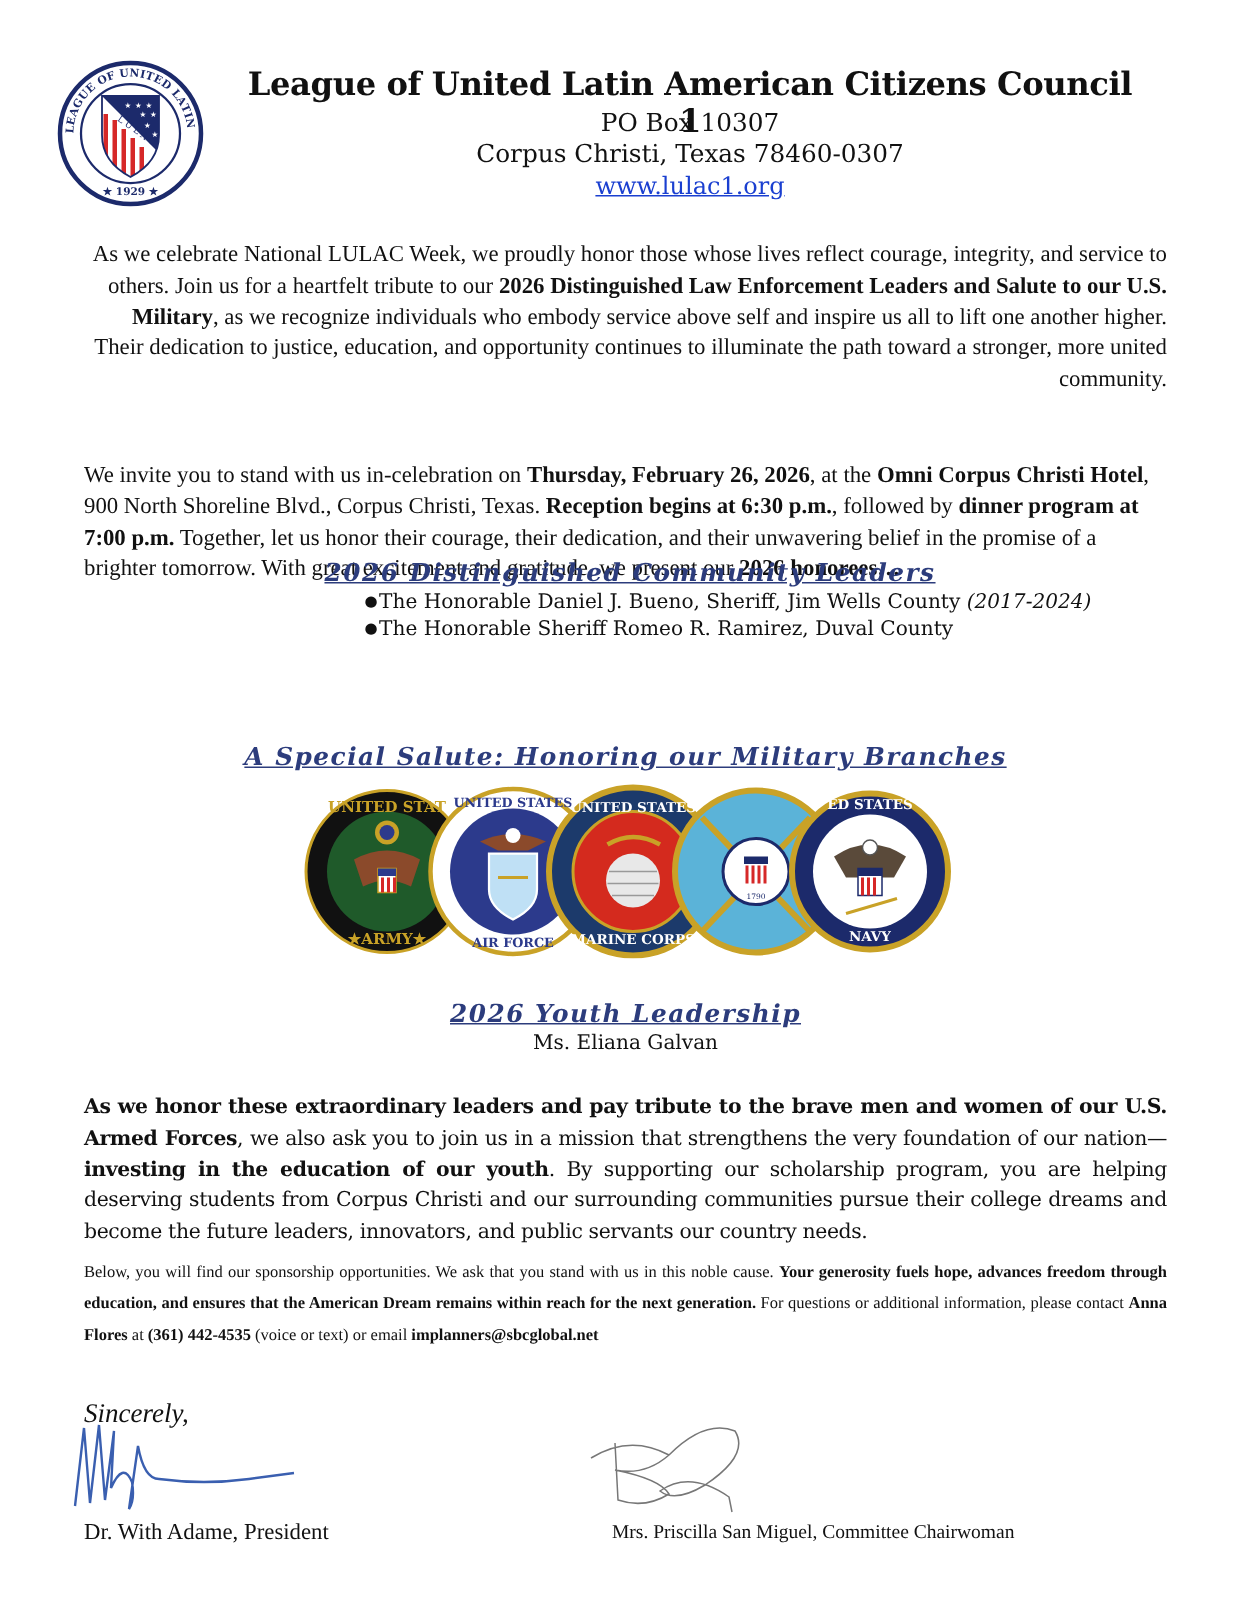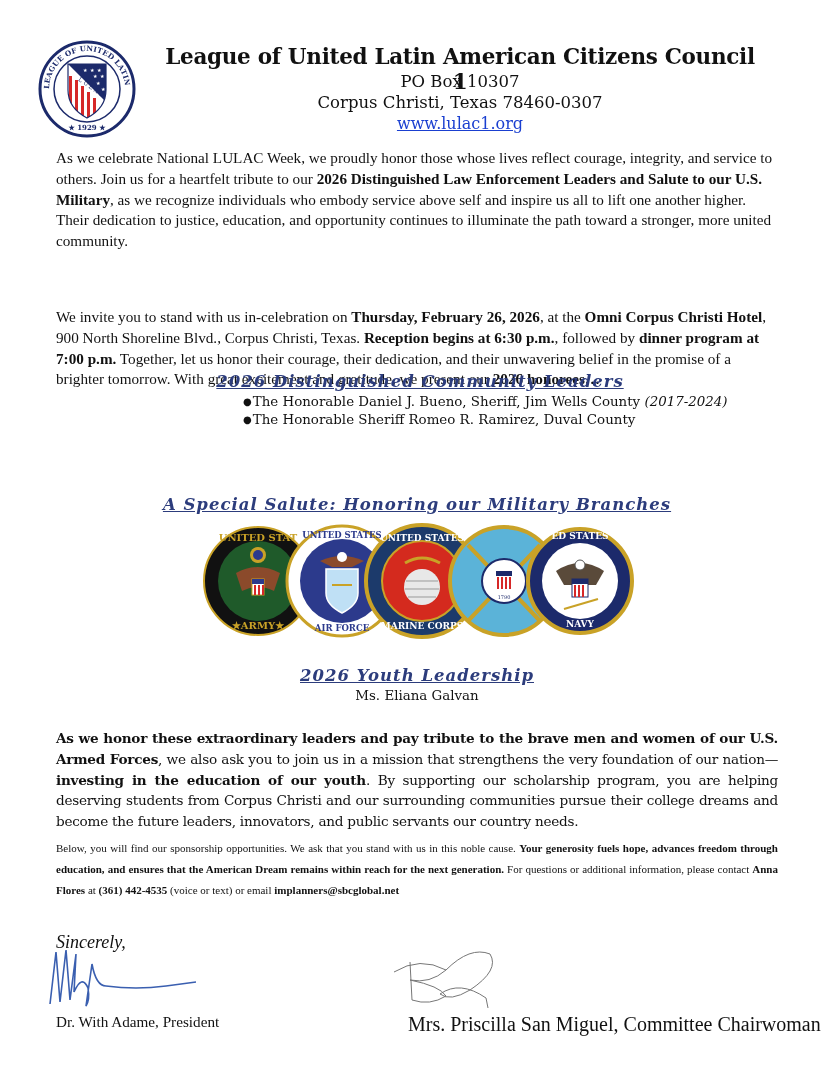--- a/index.html
+++ b/index.html
@@ -8,21 +8,21 @@
 
   
   #seal { left:38px; top:40px; width:98px; height:98px; }
   .hdr { left:160px; width:600px; text-align:center; }
   #org-name { top:44px; font-size:21.5px; font-weight:bold; font-family:"DejaVu Serif", serif; letter-spacing:-0.3px; }
   #po-box { top:72px; font-size:16.5px; font-family:"DejaVu Serif", serif; }
   #city { top:93px; font-size:16.5px; font-family:"DejaVu Serif", serif; }
 
   .para { left:56px; width:722px; font-size:15.2px; line-height:20.8px; text-align:left; }
   .para b { font-weight:bold; }
-  #para1 { top:148px; }
+  #para1 { top:160px;text-align:right; }
   #para2 { top:275px;margin-top:32px; }
   #para3 { top:728px; text-align:justify; font-family:"DejaVu Serif", serif; font-size:13.6px; letter-spacing:-0.25px; }
   #para4 { top:838px; text-align:justify; font-size:11px; }
 
   .section-title { font-family:"DejaVu Serif", serif; font-style:italic; font-weight:bold; color:#2c3c7c; text-decoration:underline; text-align:center; letter-spacing:1px; font-size:16.5px; }
   #leaders-title { left:200px; width:440px; top:372px; }
   #leaders-list { left:243px; top:393px; width:520px; list-style:none; padding:0; margin:0; font-family:"DejaVu Serif", serif; font-size:13.4px; line-height:18.4px; }
   #leaders-list li { white-space:nowrap; }
   #leaders-list li .bullet { font-size:10px; vertical-align:1px; margin-right:1px; }
   #leaders-list li i { font-style:italic; }
@@ -31,21 +31,21 @@
 
   #emblems { left:200px; top:521px; width:435px; height:118px; }
 
   #youth-title { left:250px; width:334px; top:666px; }
   #youth-name { left:250px; width:334px; top:688px; text-align:center; font-family:"DejaVu Serif", serif; font-size:13.4px; }
 
   #sincerely { left:56px; top:932px; font-size:18px;font-style:italic; }
   #sig1 { left:46px; top:944px; width:160px; height:68px; }
   #sig2 { left:390px; top:950px; width:120px; height:62px; }
   #signer1 { left:56px; top:1013px; font-size:15.2px; }
-  #signer2 { left:408px; top:1013px; font-size:20px; }
+  #signer2 { left:408px; top:1013px; font-size:13px; }
 </style>
 </head>
 <body>
 
 <div class="abs" id="seal">
   <svg width="98" height="98" viewBox="0 0 98 98">
     <circle cx="49" cy="49" r="47" fill="#fff" stroke="#1c2a6b" stroke-width="3"></circle>
     <circle cx="49" cy="49" r="33" fill="#fff" stroke="#1c2a6b" stroke-width="1.5"></circle>
     <path id="ringpath" d="M 11 49 A 38 38 0 1 1 87 49" fill="none"></path>
     <text font-size="7.2" font-family="DejaVu Serif, serif" font-weight="bold" fill="#1c2a6b" letter-spacing="0.2">

